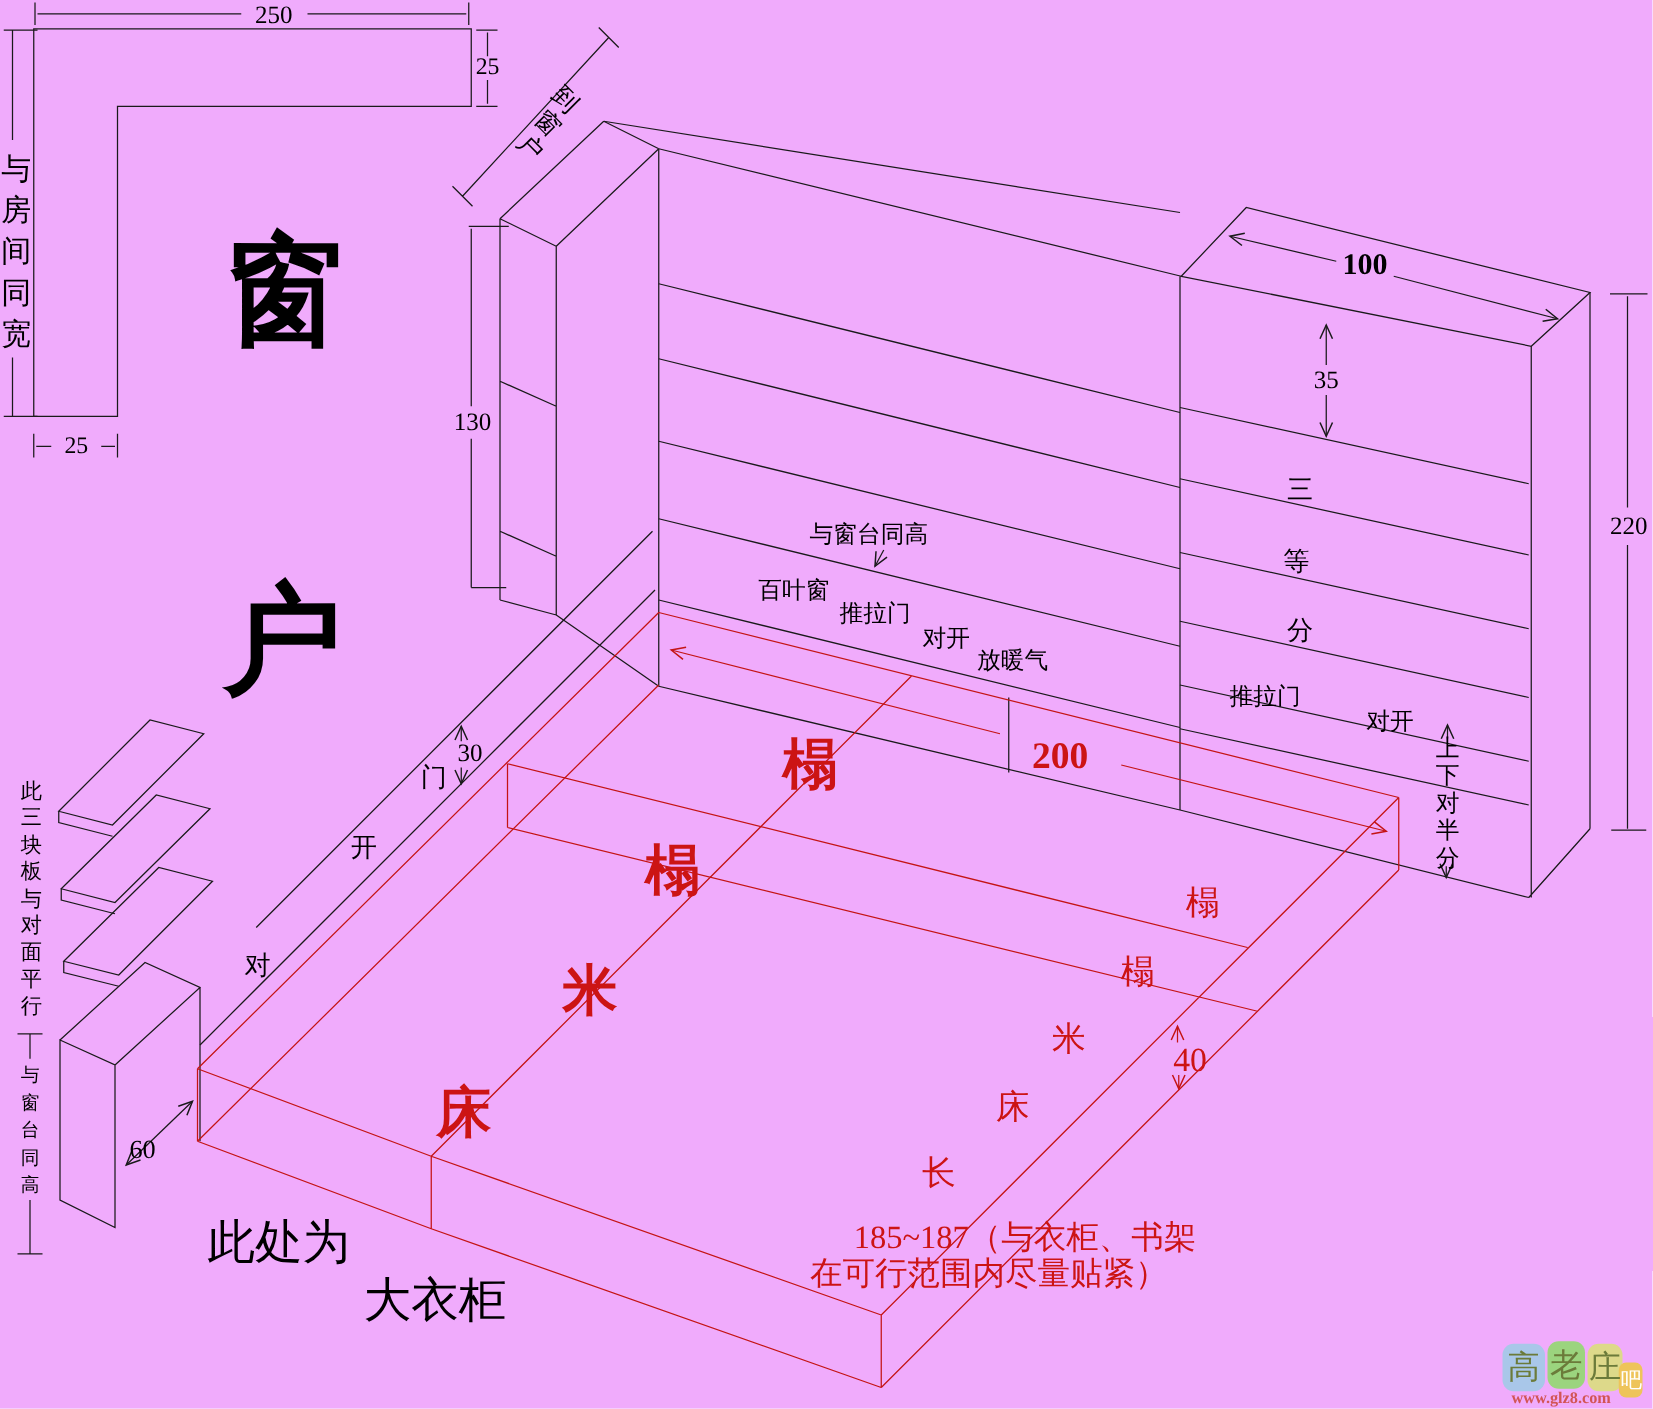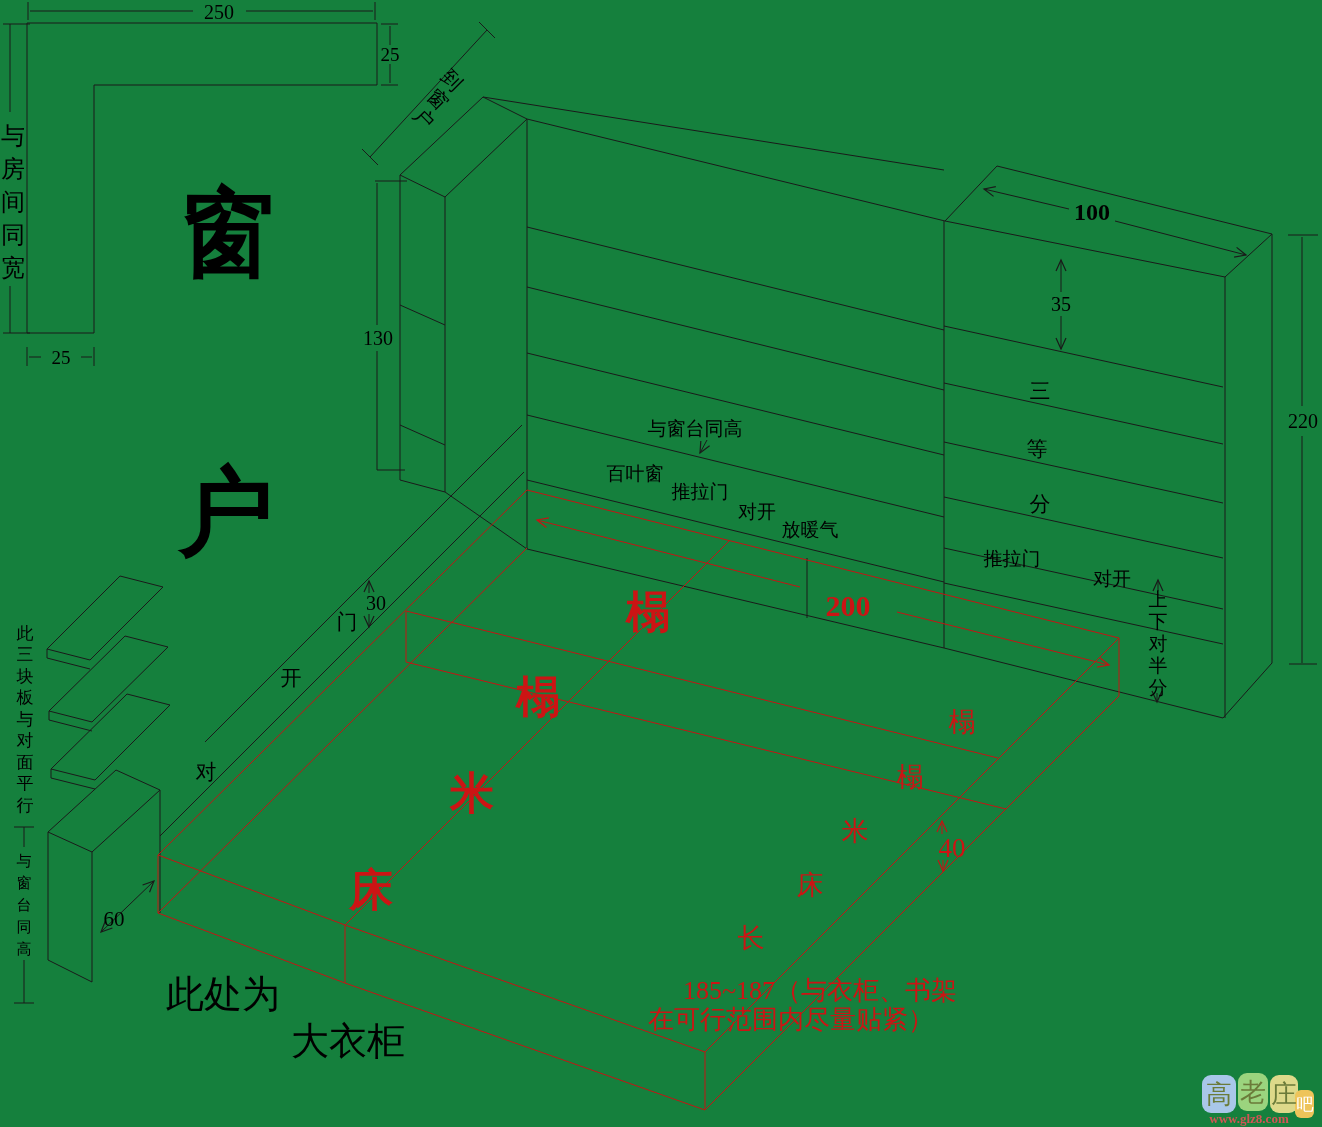--- a/index.html
+++ b/index.html
@@ -1,16 +1,16 @@
 <!DOCTYPE html>
 <html><head>
 <meta charset="utf-8">
 <style>
   html,body{margin:0;padding:0;background:#ffffff;}
-  .stage{position:relative;width:1322px;height:1127px;background:#15803d;overflow:hidden;
+  .stage{position:relative;width:1322px;height:1127px;background:#f0abfc;overflow:hidden;
          font-family:"Liberation Serif","DejaVu Serif",serif;}
   svg text{font-family:"Liberation Serif","DejaVu Serif",serif;dominant-baseline:central;}
   .ink{stroke:#1a1a1a;fill:none;stroke-width:1;}
   .red{stroke:#c41414;fill:none;stroke-width:1;}
   .tb{fill:#000000;}          
   .tr{fill:#cc1414;}          
   .mid{text-anchor:middle;}
   .b{font-weight:bold;}
 </style>
 </head>

